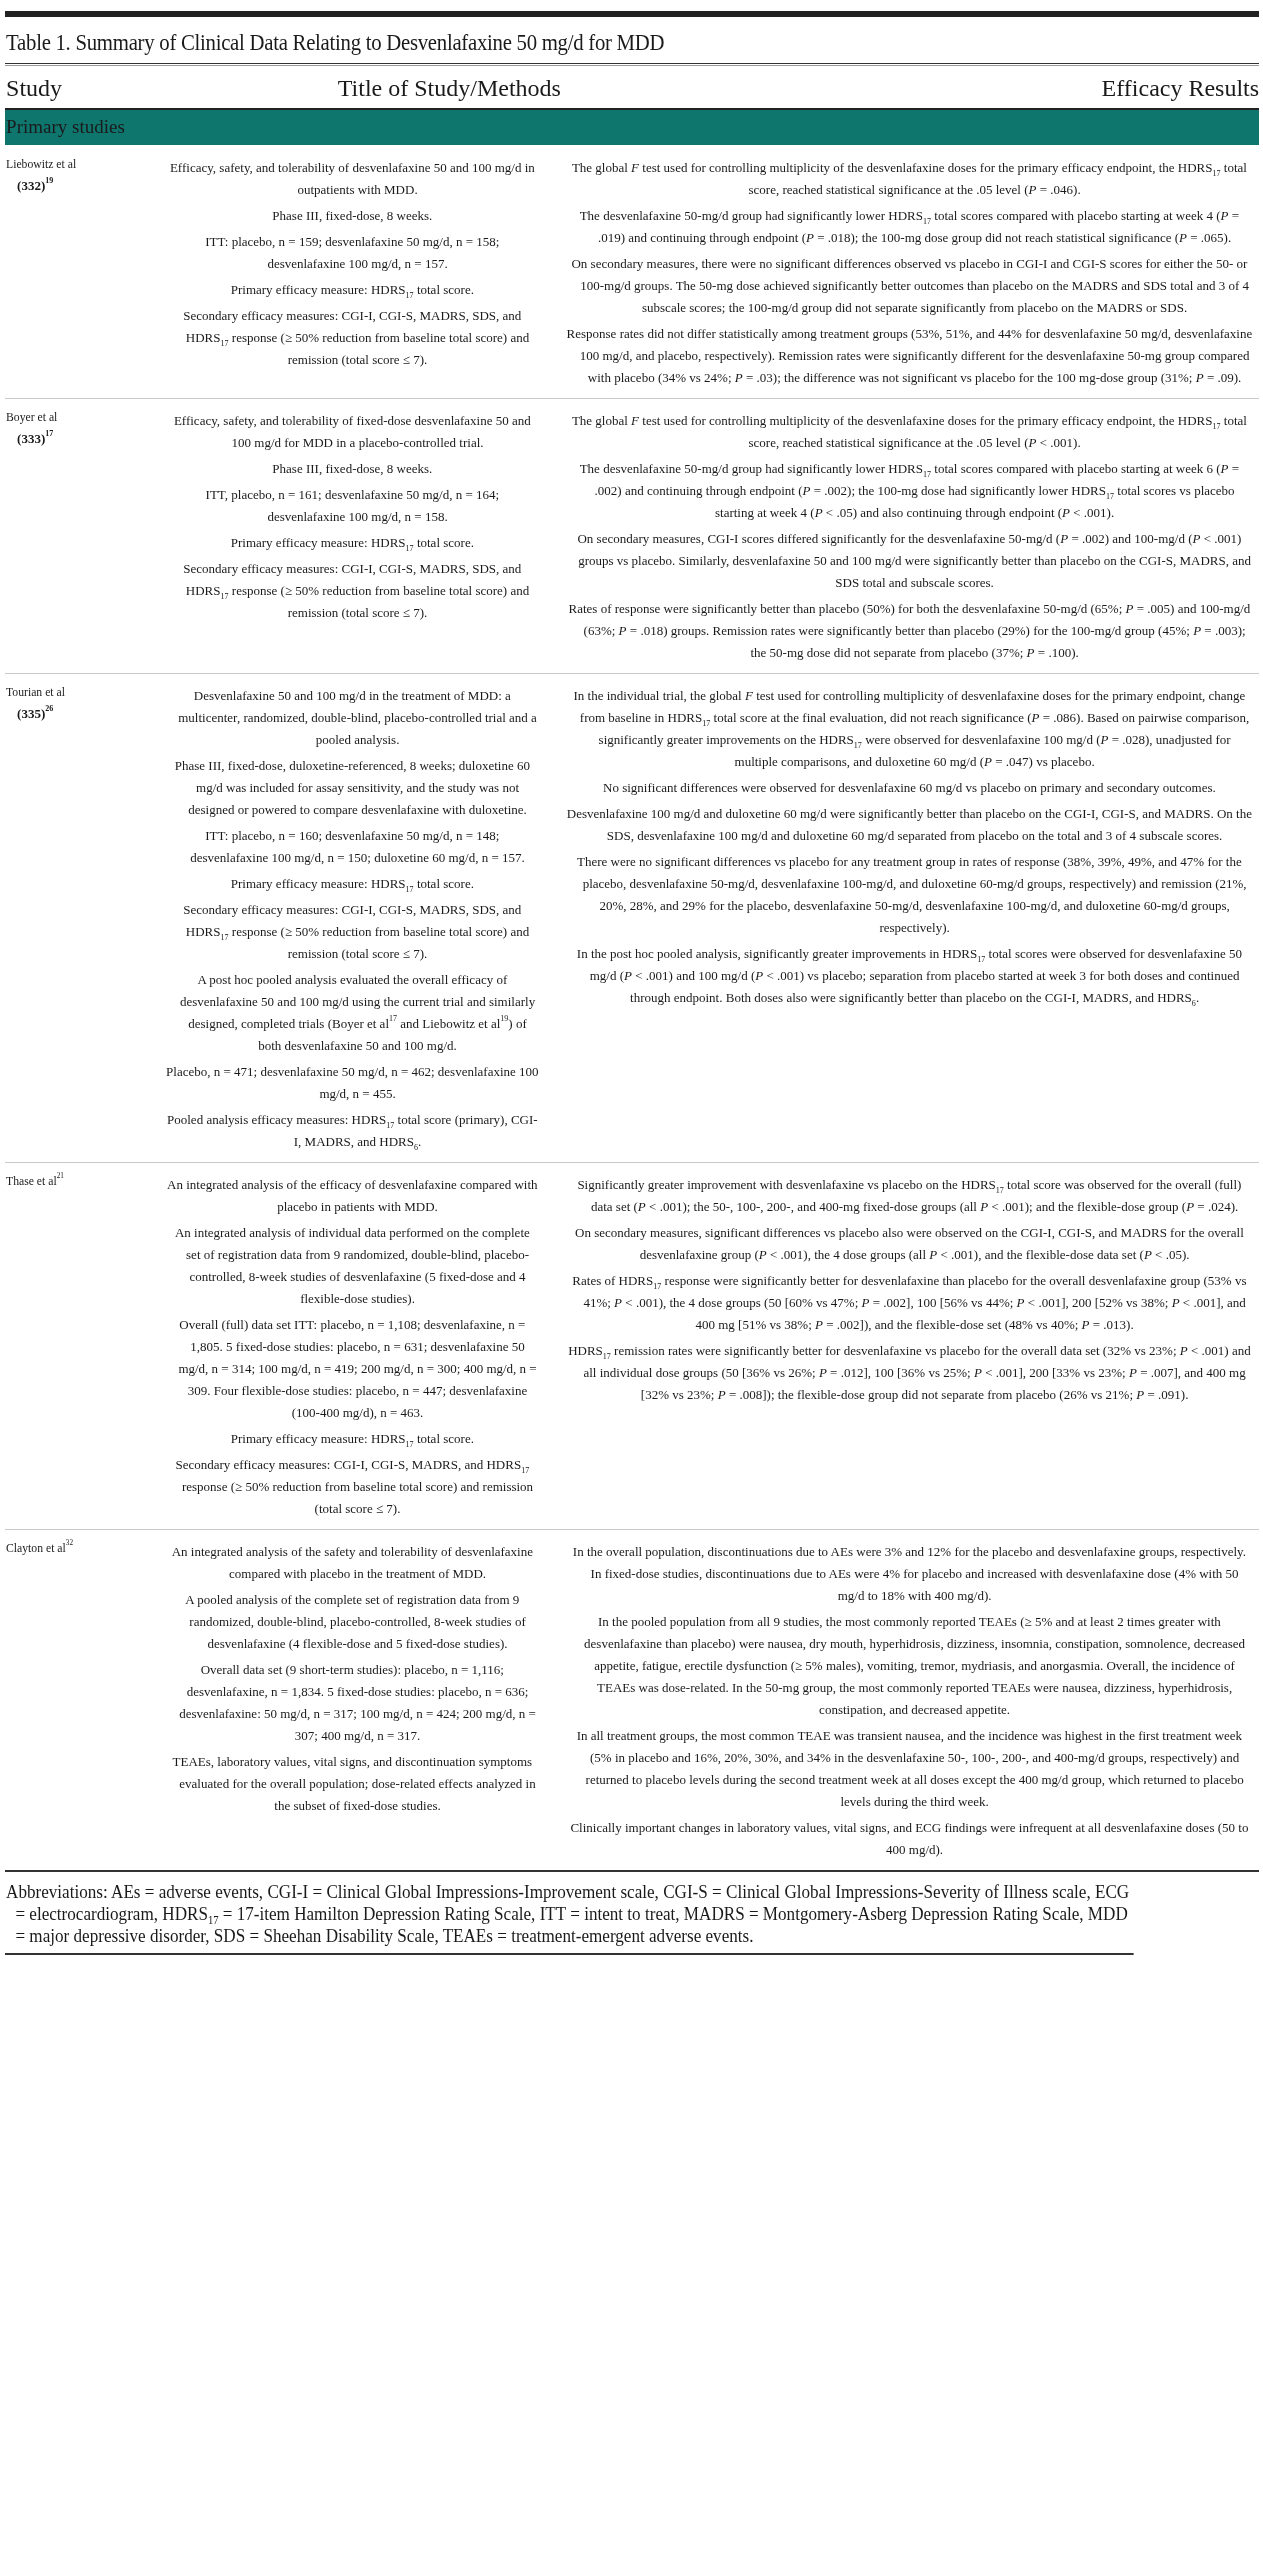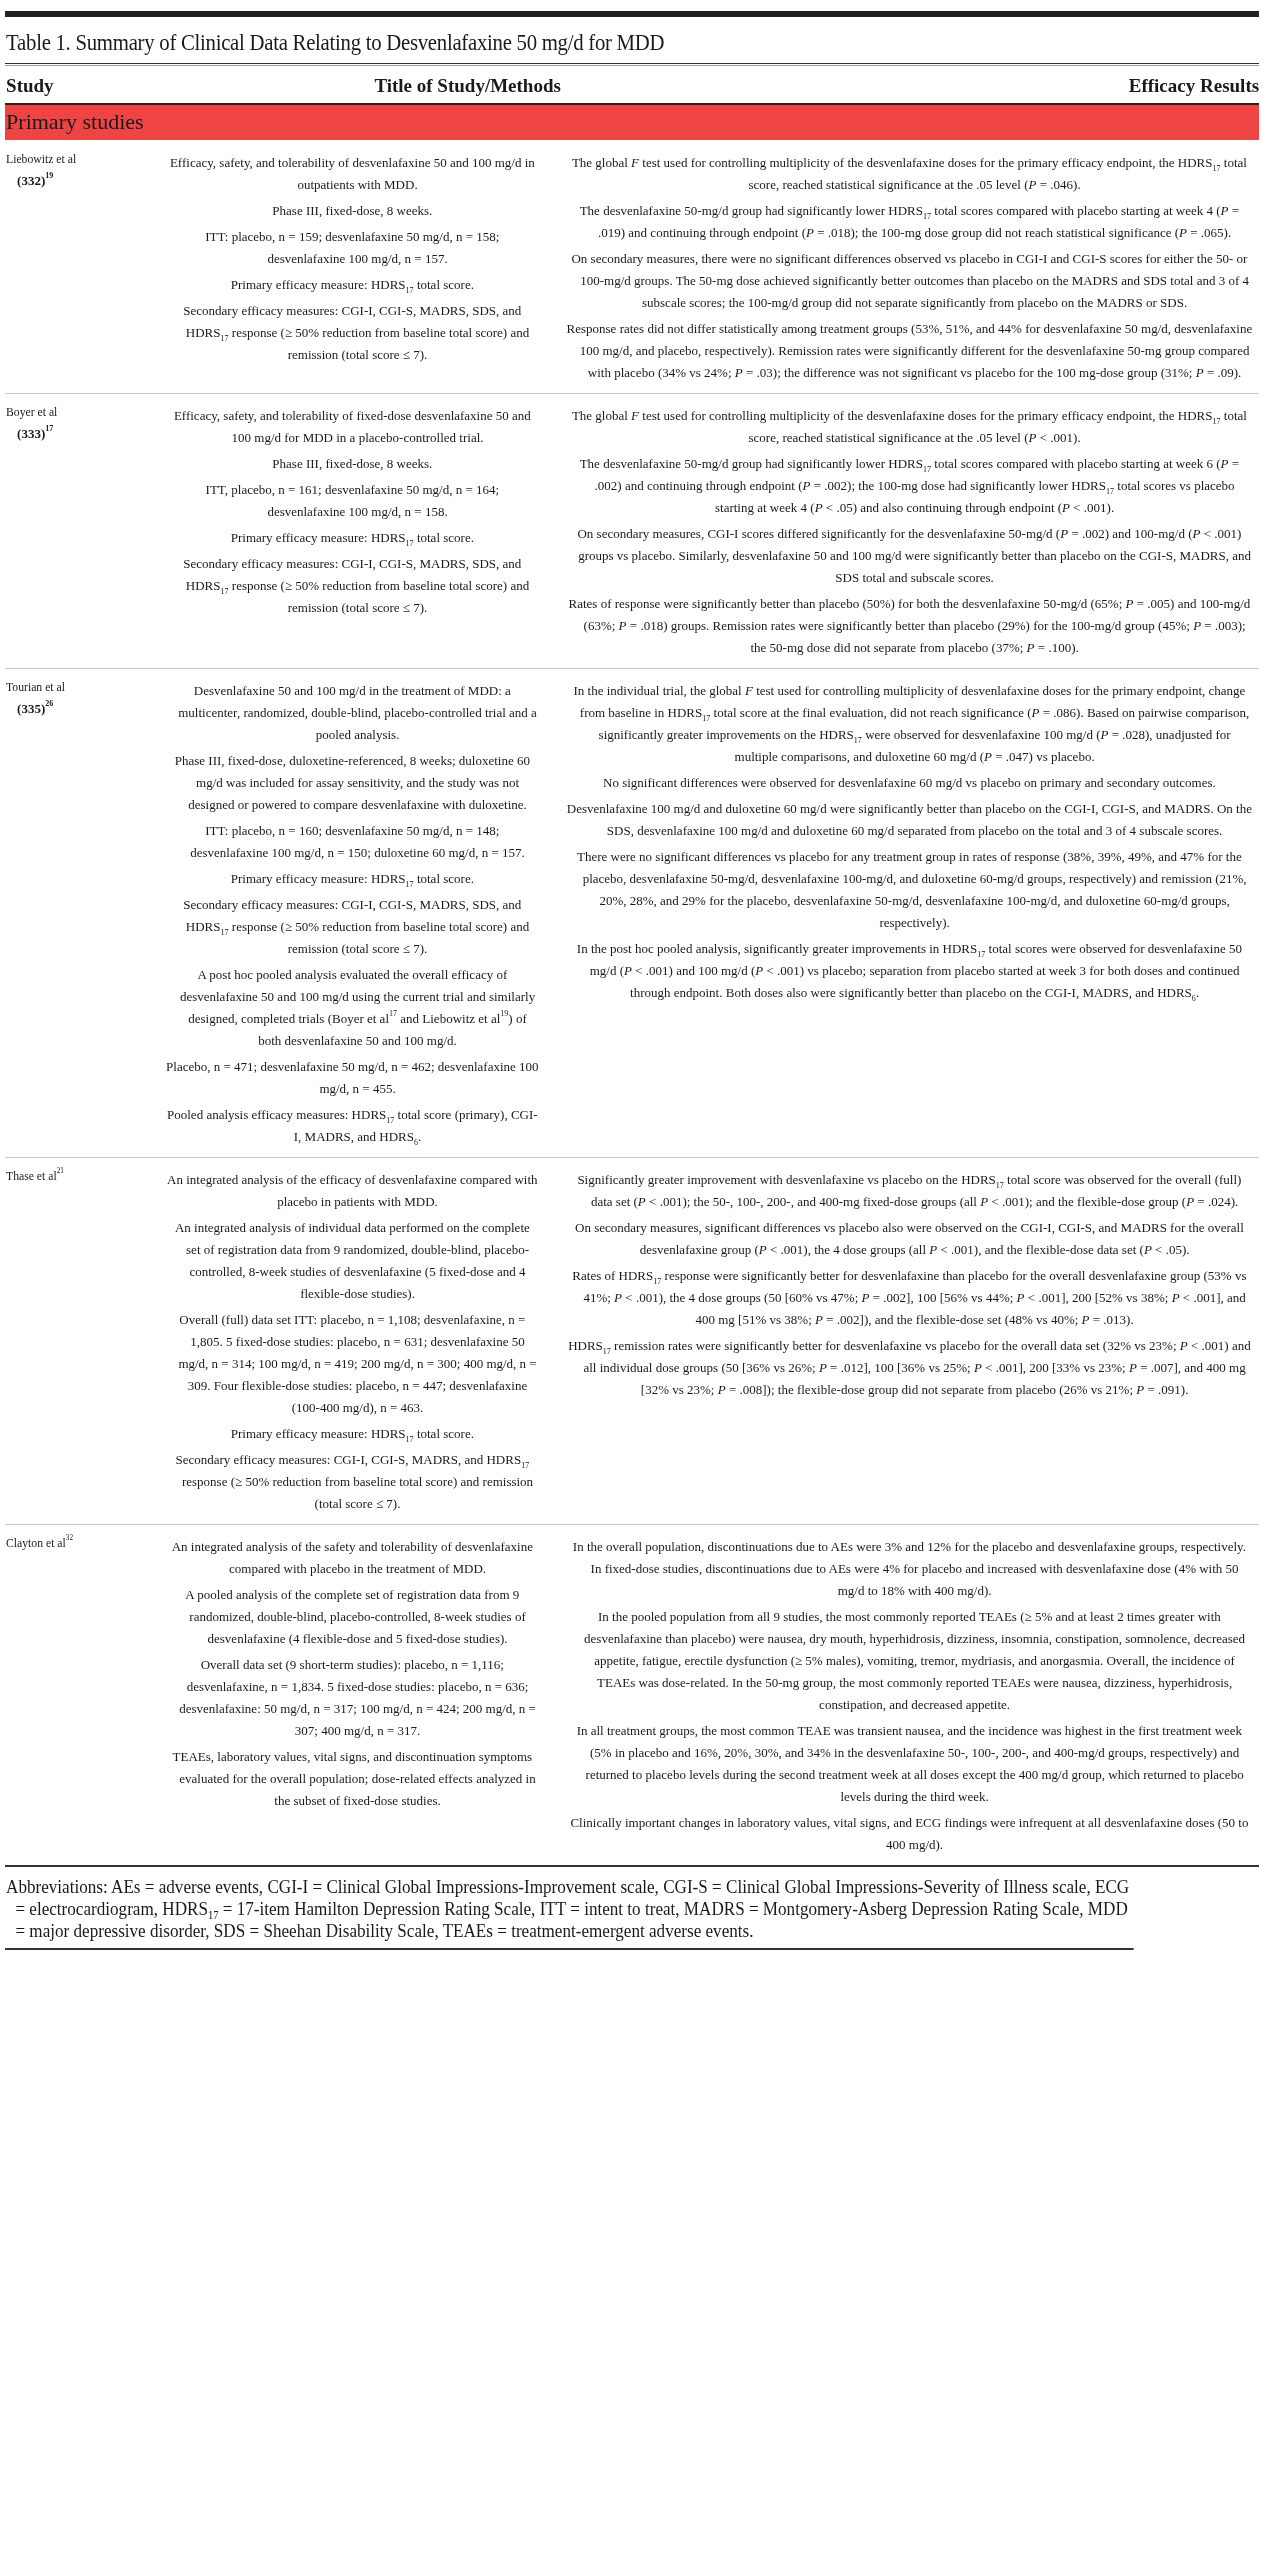--- a/index.html
+++ b/index.html
@@ -16,27 +16,27 @@
     padding: 13.4px 0 7.3px 1.2px;
     transform: scaleX(0.92);
     transform-origin: left;
   }
   .rule-double { border-top: 1.8px solid #333; border-bottom: 0.6px solid #999; height: 1.2px; }
   table { width: 100%; border-collapse: collapse; table-layout: fixed; }
   col.c1 { width: 156px; }
   col.c2 { width: 400px; }
   col.c3 { width: auto; }
   th {
-    font-weight: bold; font-size: 19px; text-align: left;
+    font-weight: normal; font-size: 24px; text-align: left;
     padding: 8.5px 0 6.1px 1.2px; border-bottom: 2.4px solid #222;
   }
   th.center { text-align: right; }
   td { vertical-align: top; font-size: 13px; line-height: 22px; padding: 7.3px 0 4.9px 1.2px; }
   tr.section td {
-    background: #ef4444; padding: 6.1px 1.2px 7.3px 1.2px; font-size: 22px;
+    background: #0f766e; padding: 6.1px 1.2px 7.3px 1.2px; font-size: 19px;
   }
   tr.study td { border-bottom: 1.2px solid #c9c9c9; }
   tr.study.last td { border-bottom: 2.4px solid #333; }
   .cond { transform: scaleX(0.9); transform-origin: left; }
   .study-name { padding-right: 6.1px; }
   .study-name .ln2 { padding-left: 11px; display: block; font-weight: bold; }
   .para { text-indent: -10.4px; padding-left: 10.4px; margin: 4px; text-align: center; }
   .methods { padding-right: 18.3px; }
   .results { padding-right: 2.4px; }
   sub { font-size: 62%; vertical-align: -3.7px; line-height: 0; }

